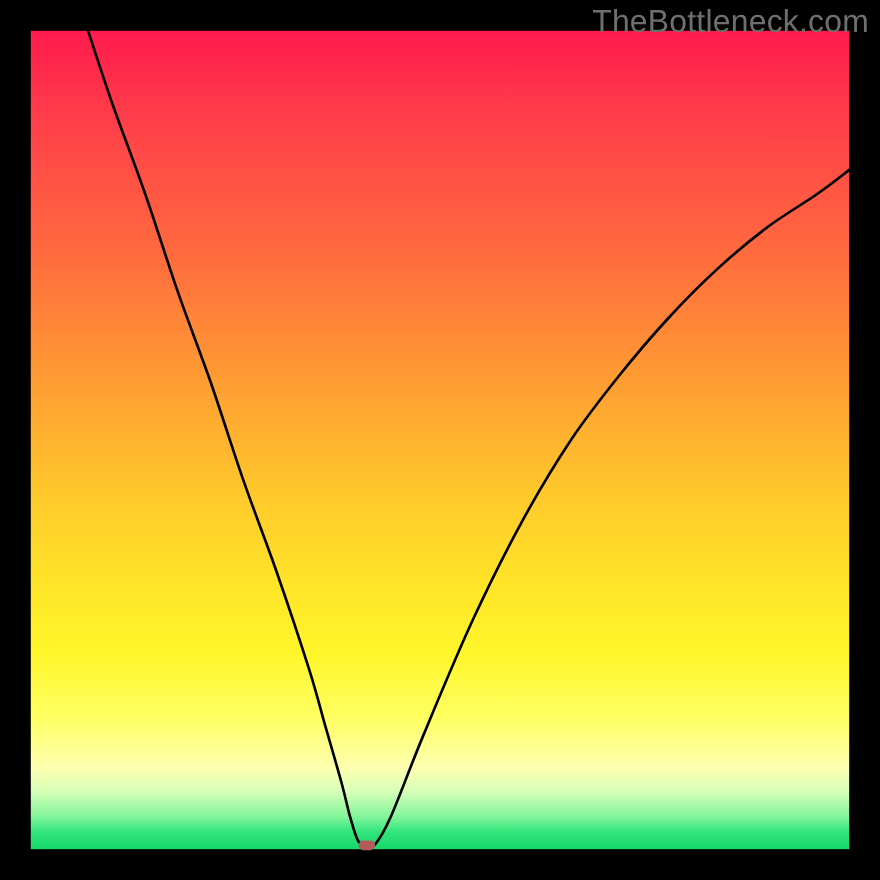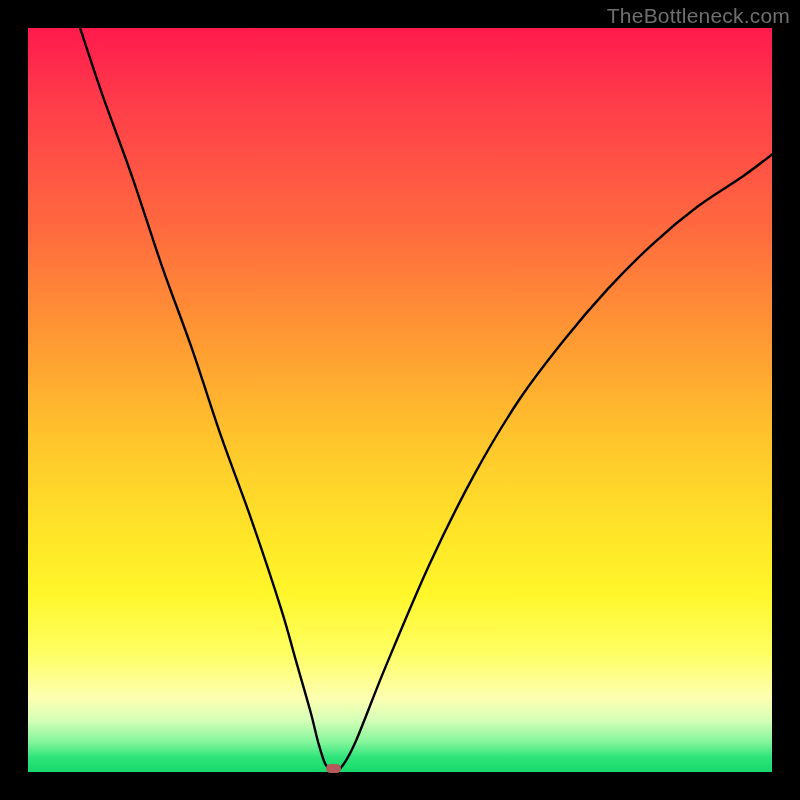--- a/index.html
+++ b/index.html
@@ -39,21 +39,21 @@
       #83f59b 96%,
       #2fe47a 98%,
       #18d96a 100%
     );
   }
   .watermark {
     position: absolute;
     top: 4px;
     right: 10px;
     color: #6f6f6f;
-    font-size: 21px;
+    font-size: 29px;
     letter-spacing: 0.2px;
     font-weight: 500;
     user-select: none;
   }
   svg.curve {
     position: absolute;
     left: 0;
     top: 0;
     width: 744px;
     height: 744px;

